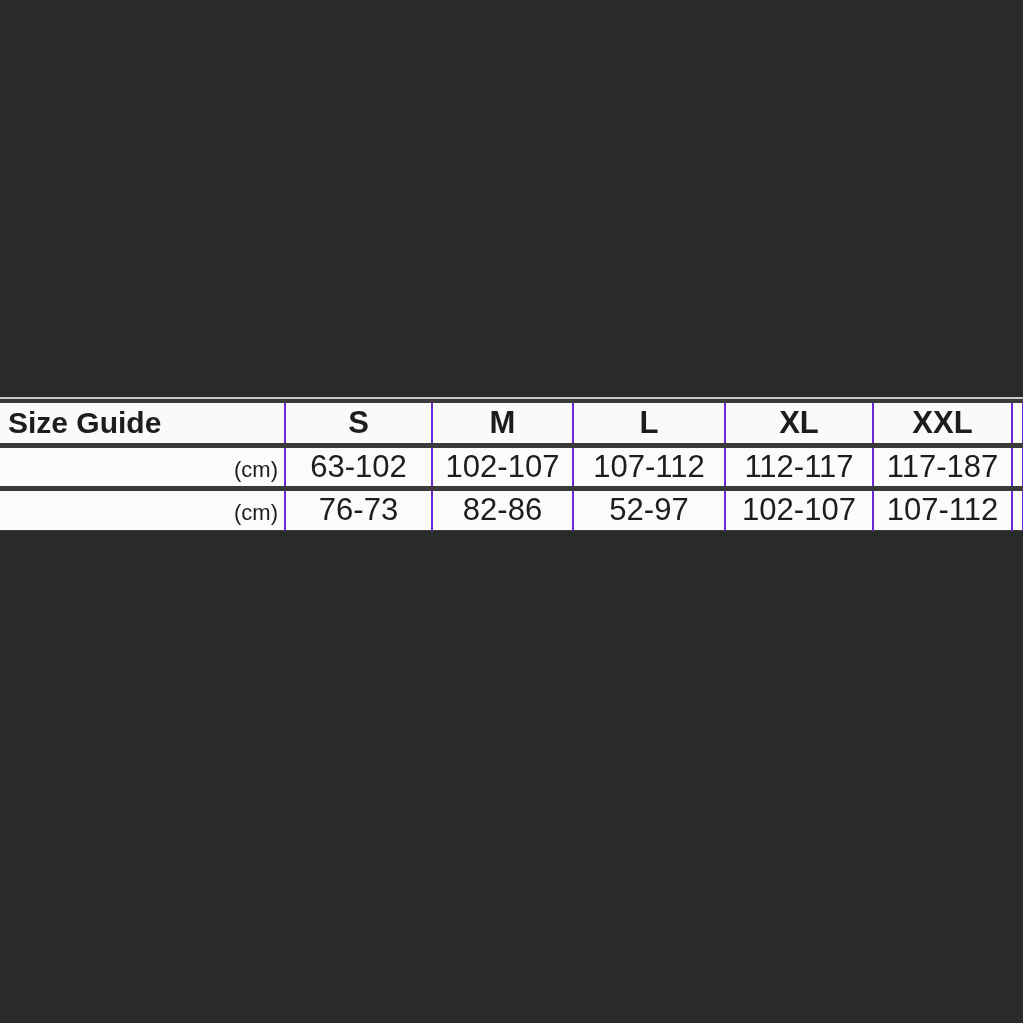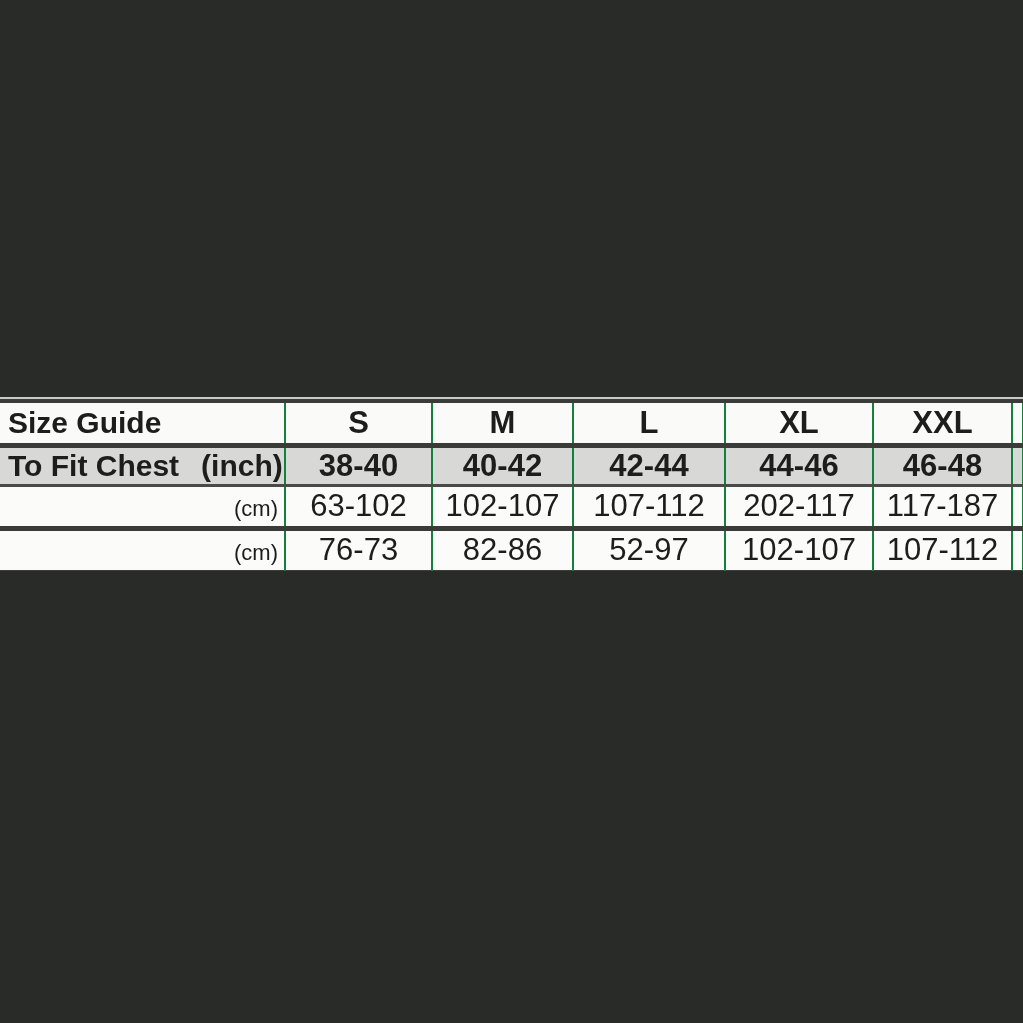--- a/index.html
+++ b/index.html
@@ -27,21 +27,21 @@
     width: 1023px;
     border-top: 4px solid #3b3b39;
     border-bottom: 1px solid #3b3b39;
     color: #1d1d1b;
   }
   table.size-table td {
     overflow: hidden;
     white-space: nowrap;
     vertical-align: middle;
     padding: 0;
-    border-right: 2px solid #15803d;
+    border-right: 2px solid #6d28d9;
   }
   
   td.c-label { border-right: 3px solid #3f3f3d; }
   td.c-xxl   { border-right: 3px solid #3f3f3d; }
   td.c-edge  { border-right: none; }            
 
   
   tr.r-head     { height: 44px; background: #fafaf8; }
   tr.r-inch     { background: #d8d8d6; }
   tr.r-chest-in { height: 40px; }
@@ -94,43 +94,29 @@
           </div>
         </td>
         <td class="c-val">S</td>
         <td class="c-val">M</td>
         <td class="c-val">L</td>
         <td class="c-val">XL</td>
         <td class="c-val c-xxl">XXL</td>
         <td class="c-edge"></td>
       </tr>
 
-      <tr class="r-inch r-chest-in">
-        <td class="c-label">
-          <div class="label-inner">
-            <span class="t-bold">To Fit Chest</span>
-            <span class="t-bold unit">(inch)</span>
-          </div>
-        </td>
-        <td class="c-val">38-40</td>
-        <td class="c-val">40-42</td>
-        <td class="c-val">42-44</td>
-        <td class="c-val">44-46</td>
-        <td class="c-val c-xxl">46-48</td>
-        <td class="c-edge"></td>
-      </tr>
 
       <tr class="r-cm r-chest-cm">
         <td class="c-label cm-cell">
           <span class="cm-label">(cm)</span>
         </td>
         <td class="c-val">63-102</td>
         <td class="c-val">102-107</td>
         <td class="c-val">107-112</td>
-        <td class="c-val">202-117</td>
+        <td class="c-val">112-117</td>
         <td class="c-val c-xxl">117-187</td>
         <td class="c-edge"></td>
       </tr>
 
 
       <tr class="r-cm r-waist-cm">
         <td class="c-label cm-cell">
           <span class="cm-label">(cm)</span>
         </td>
         <td class="c-val">76-73</td>

